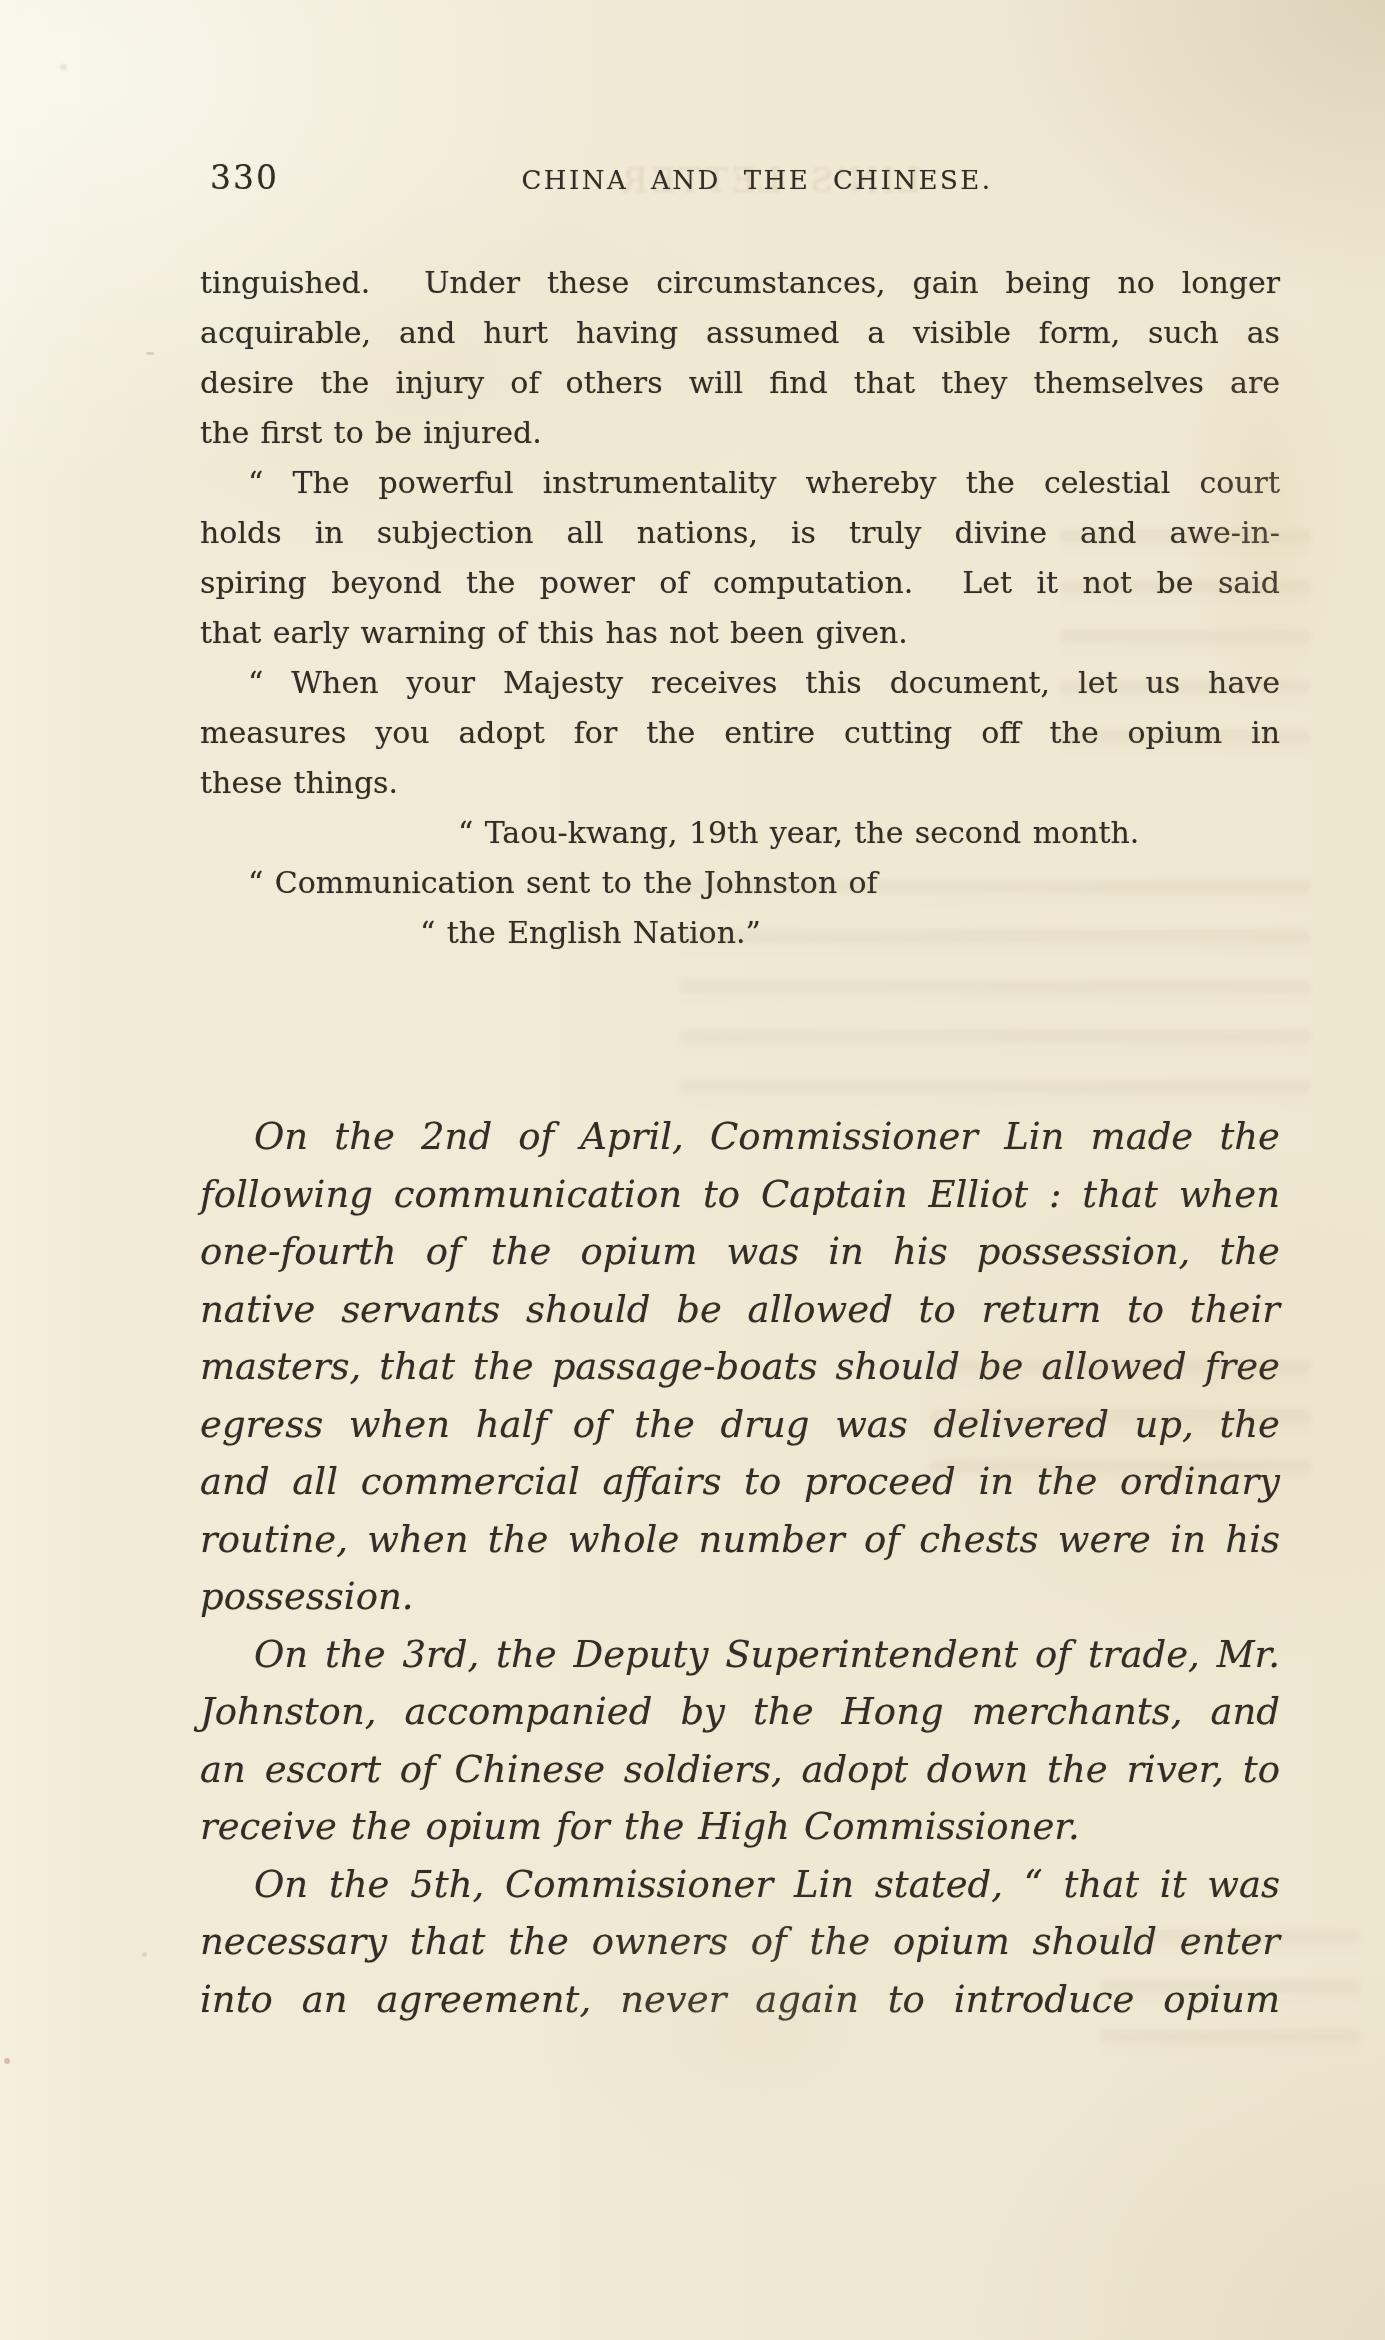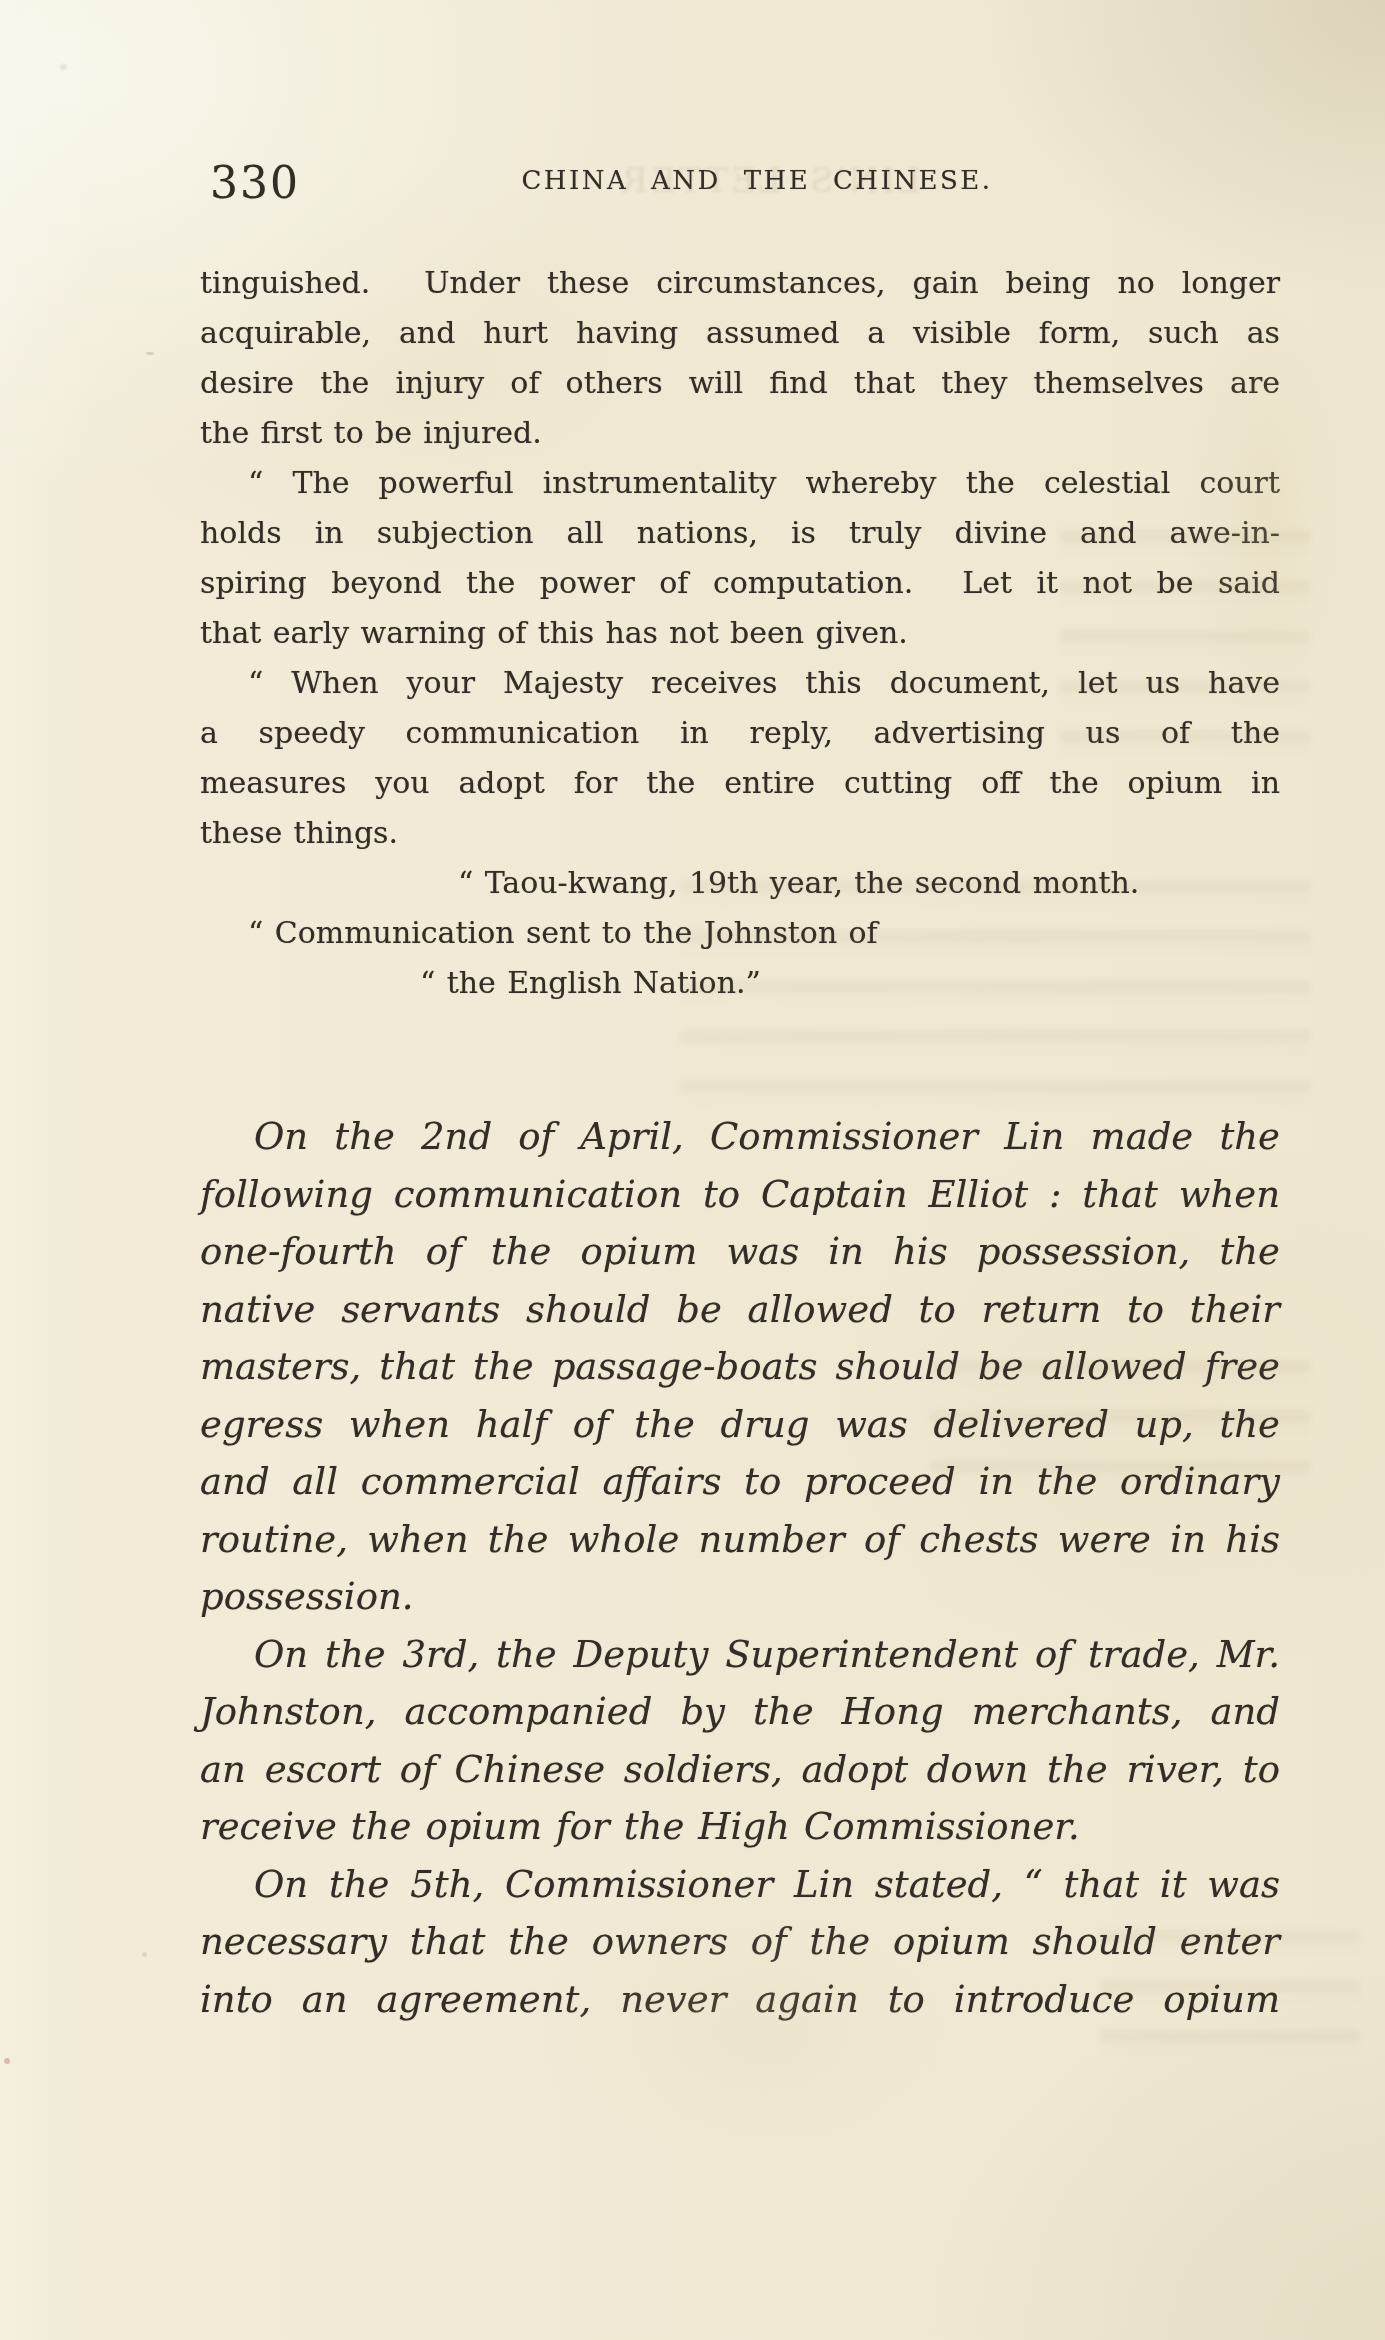--- a/index.html
+++ b/index.html
@@ -17,21 +17,21 @@
       radial-gradient(600px 400px at 85% 60%, rgba(226,210,172,0.18), rgba(226,210,172,0) 70%),
       linear-gradient(90deg, #f4efdf 0%, #f1ebd8 7%, #efe9d4 60%, #eee7d0 100%);
   }
   .textline, .header-num, .header-title{
     text-shadow:0 0 1px rgba(47,42,34,0.38);
     white-space:nowrap;
   }
   
   .header-num{
     position:absolute;left:210px;top:161px;
-    font-size:44px;line-height:1;letter-spacing:2px;
+    font-size:33px;line-height:1;letter-spacing:2px;
   }
   .header-title{
     position:absolute;left:200px;top:167px;width:1080px;
     font-size:26px;line-height:1;text-align:center;
     letter-spacing:2.5px;word-spacing:12px;text-indent:34px;
   }
   
   .block{position:absolute;left:200px;width:1080px;}
   .block-excerpt{top:258px;font-size:30px;}
   .block-excerpt .textline{height:50px;line-height:50px;}
@@ -88,21 +88,20 @@
   <section class="block block-excerpt">
       <div class="textline j">tinguished.&nbsp; Under these circumstances, gain being no longer</div>
       <div class="textline j">acquirable, and hurt having assumed a visible form, such as</div>
       <div class="textline j">desire the injury of others will find that they themselves are</div>
       <div class="textline">the first to be injured.</div>
       <div class="textline j ind-p">“ The powerful instrumentality whereby the celestial court</div>
       <div class="textline j">holds in subjection all nations, is truly divine and awe-in-</div>
       <div class="textline j">spiring beyond the power of computation.&nbsp; Let it not be said</div>
       <div class="textline">that early warning of this has not been given.</div>
       <div class="textline j ind-p">“ When your Majesty receives this document, let us have</div>
-      <div class="textline j">a speedy communication in reply, advertising us of the</div>
       <div class="textline j">measures you adopt for the entire cutting off the opium in</div>
       <div class="textline">these things.</div>
       <div class="textline ind-q1">“ Taou-kwang, 19th year, the second month.</div>
       <div class="textline ind-q2">“ Communication sent to the Johnston of</div>
       <div class="textline ind-q3">“ the English Nation.”</div>
     </section>
 
   <section class="block block-narrative">
       <div class="textline j ind-p">On the 2nd of April, Commissioner Lin made the</div>
       <div class="textline j">following communication to Captain Elliot : that when</div>

